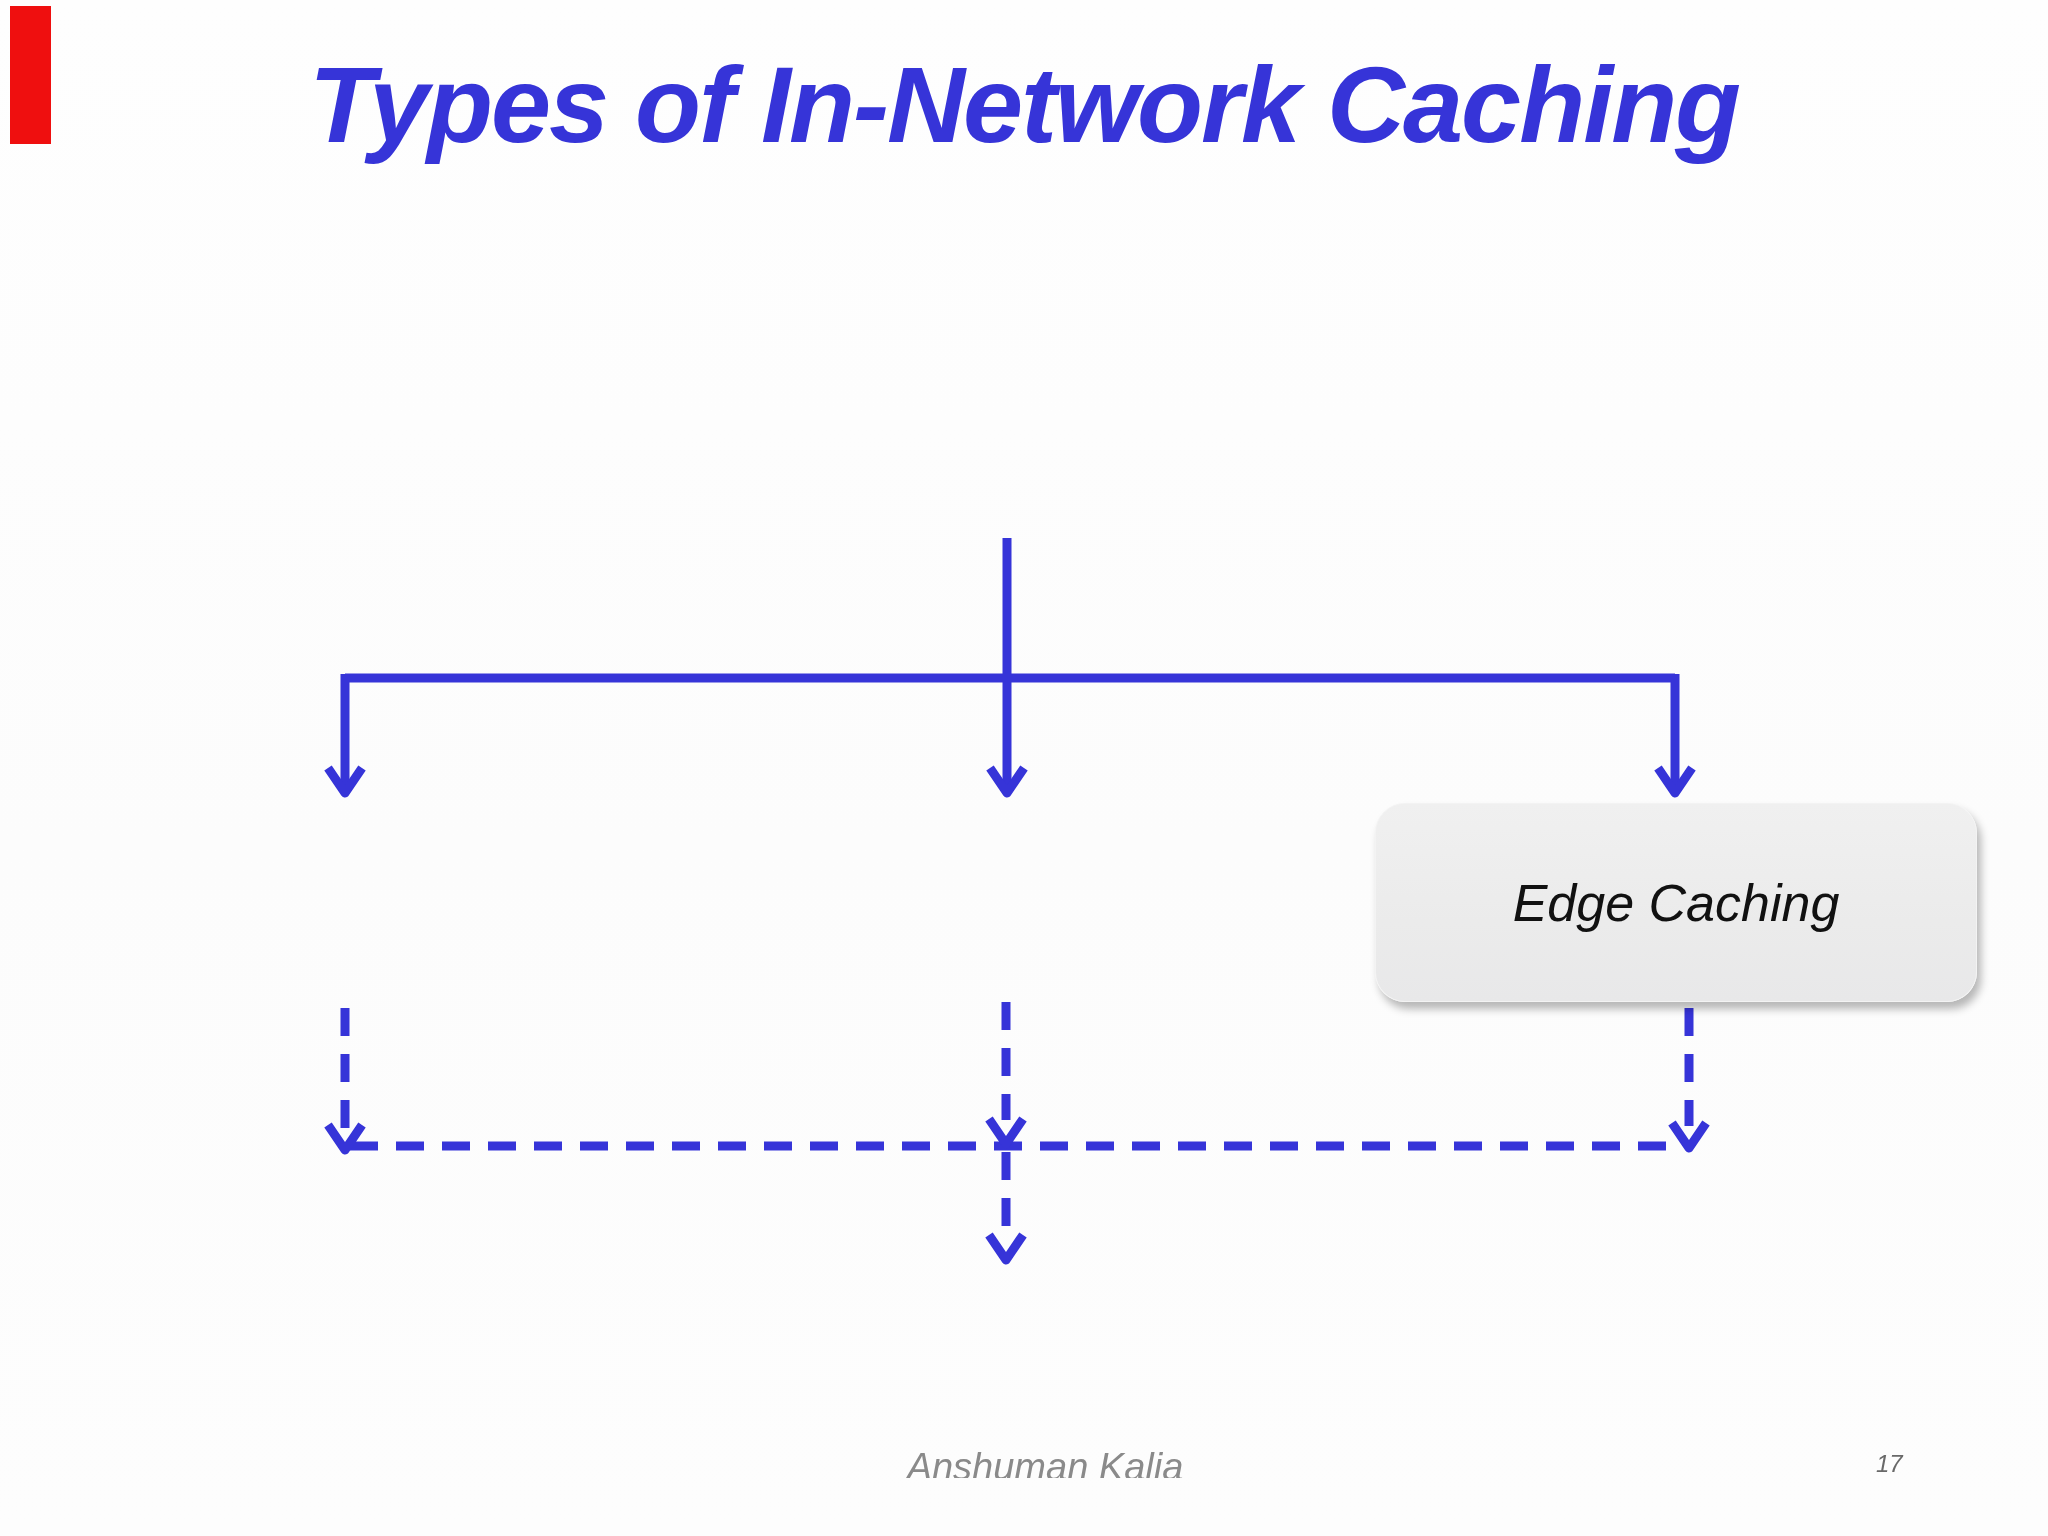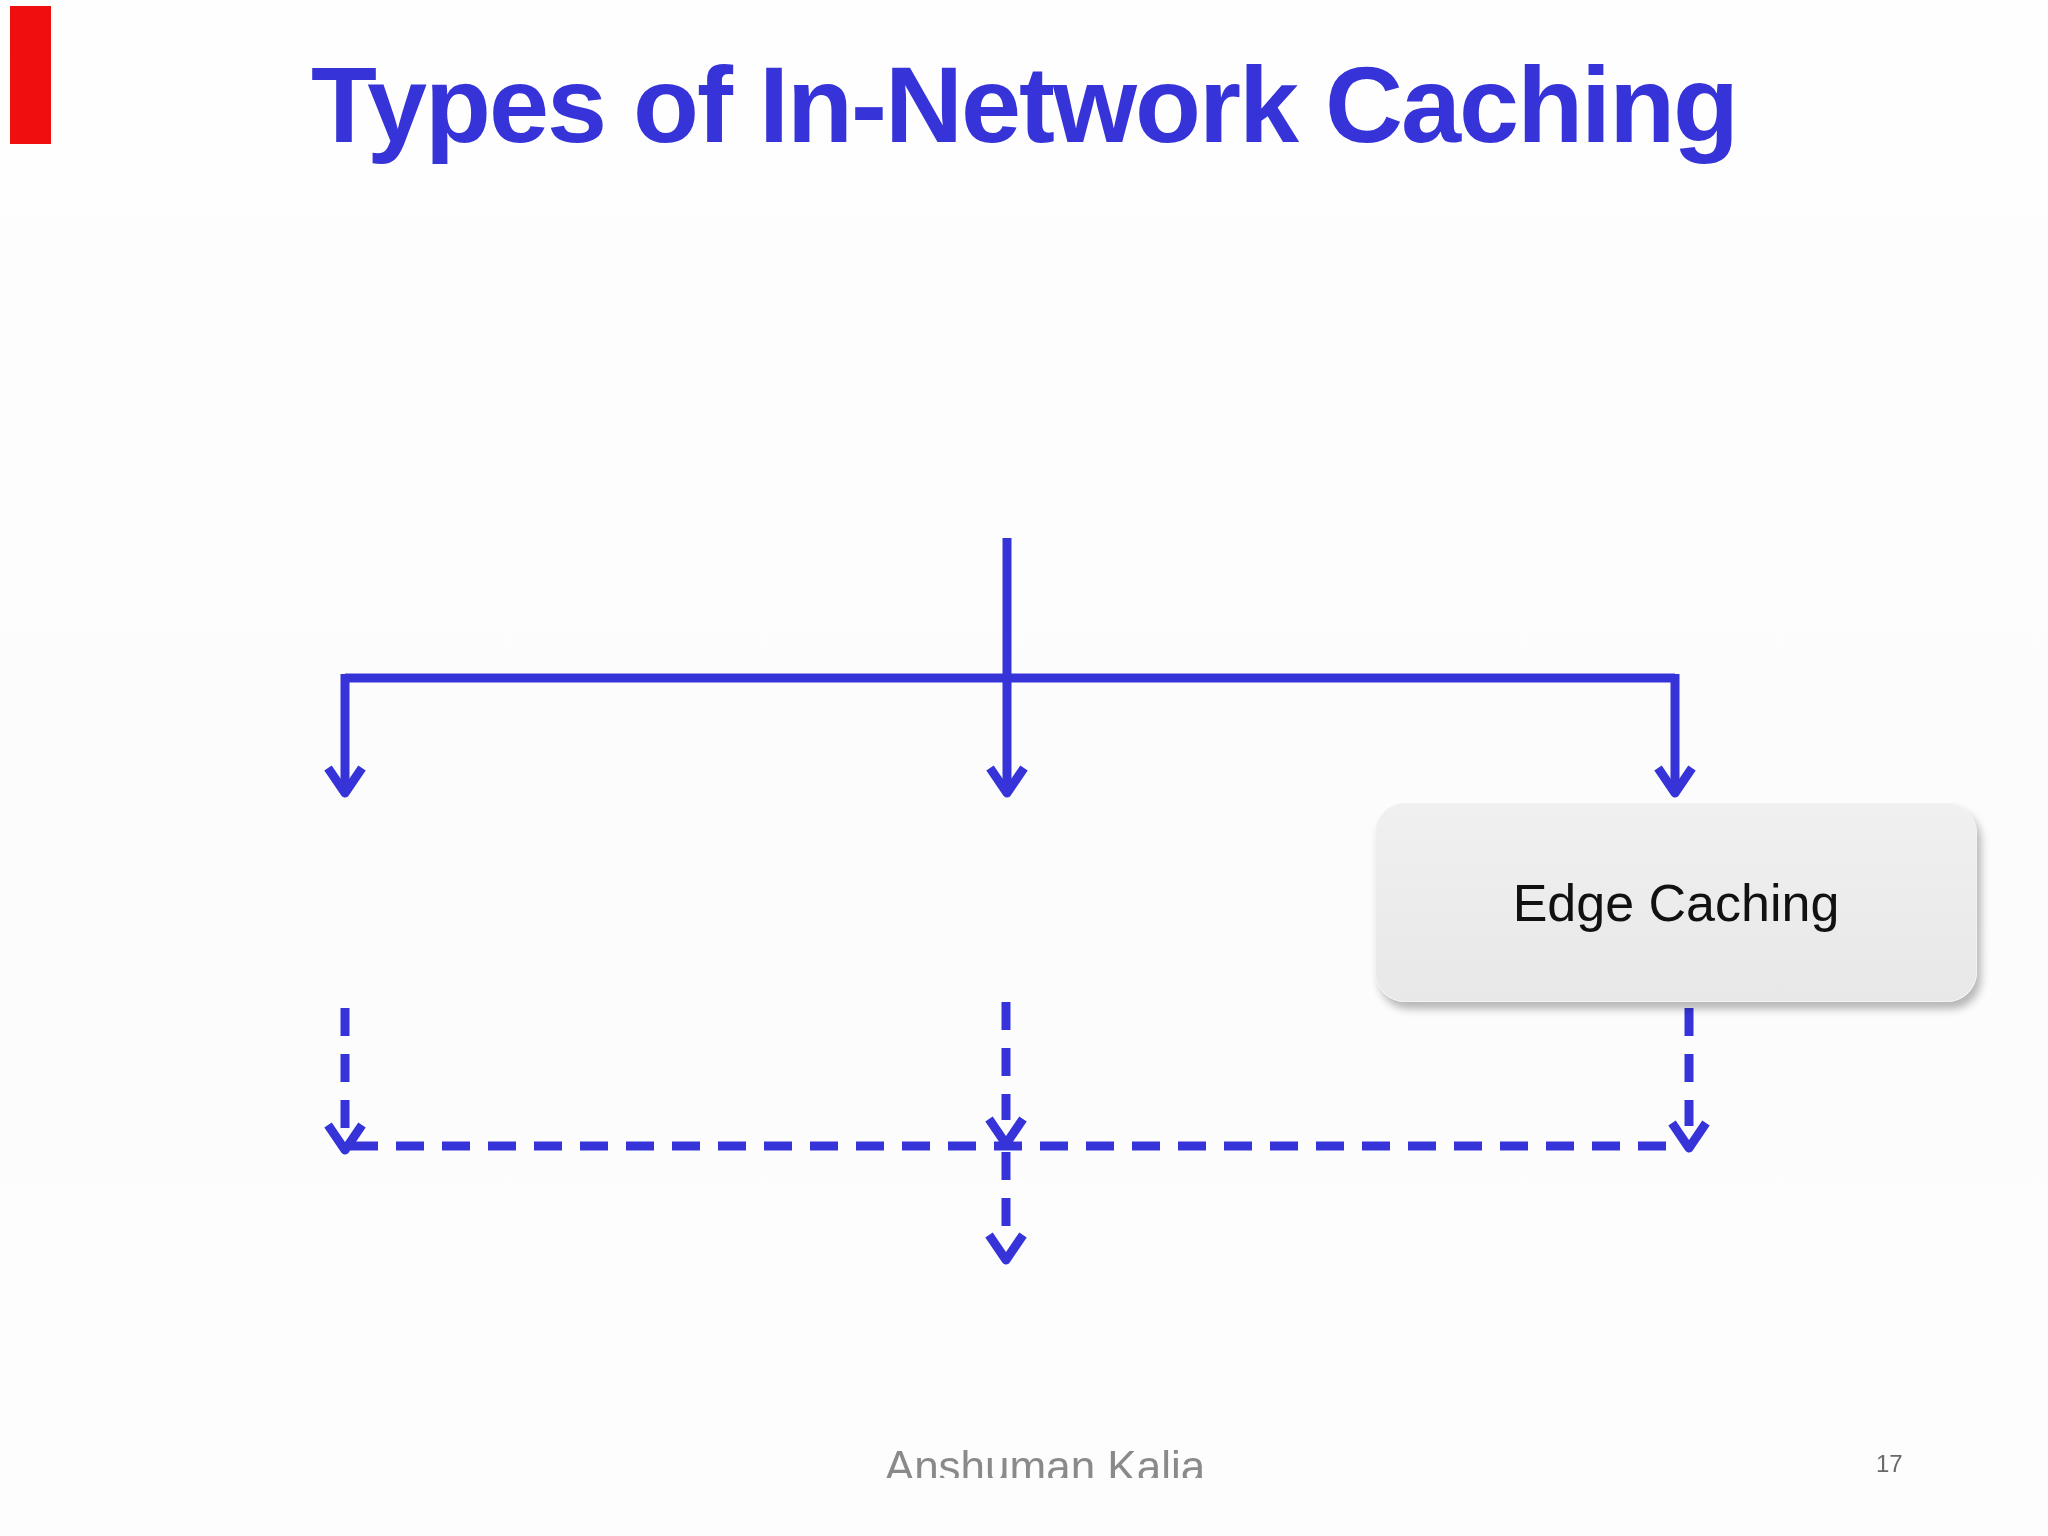--- a/index.html
+++ b/index.html
@@ -9,20 +9,21 @@
     height: 1536px;
     overflow: hidden;
     background: #fdfdfd;
     font-family: "Liberation Sans", sans-serif;
   }
   .slide {
     position: relative;
     width: 2048px;
     height: 1536px;
     background: linear-gradient(180deg, #fefefe 0%, #fcfcfc 55%, #fdfdfd 100%);
+    font-style: italic;
   }
   .red-marker {
     position: absolute;
     left: 10px;
     top: 6px;
     width: 41px;
     height: 138px;
     background: var(--red-marker, #ef0f0f);
   }
   .title {
@@ -69,21 +70,21 @@
     left: 0;
     right: 0;
     top: 1448px;
     height: 30px;
     overflow: hidden;
     text-align: center;
     z-index: 3;
   }
   .footer-text {
     display: block;
-    font-size: 44px;
+    font-size: 38px;
     line-height: 38px;
     color: var(--footer-gray, #8a8a8a);
     padding-left: 42px;
   }
   .page-number {
     position: absolute;
     left: 1876px;
     top: 1446px;
     font-size: 24px;
     line-height: 35px;

